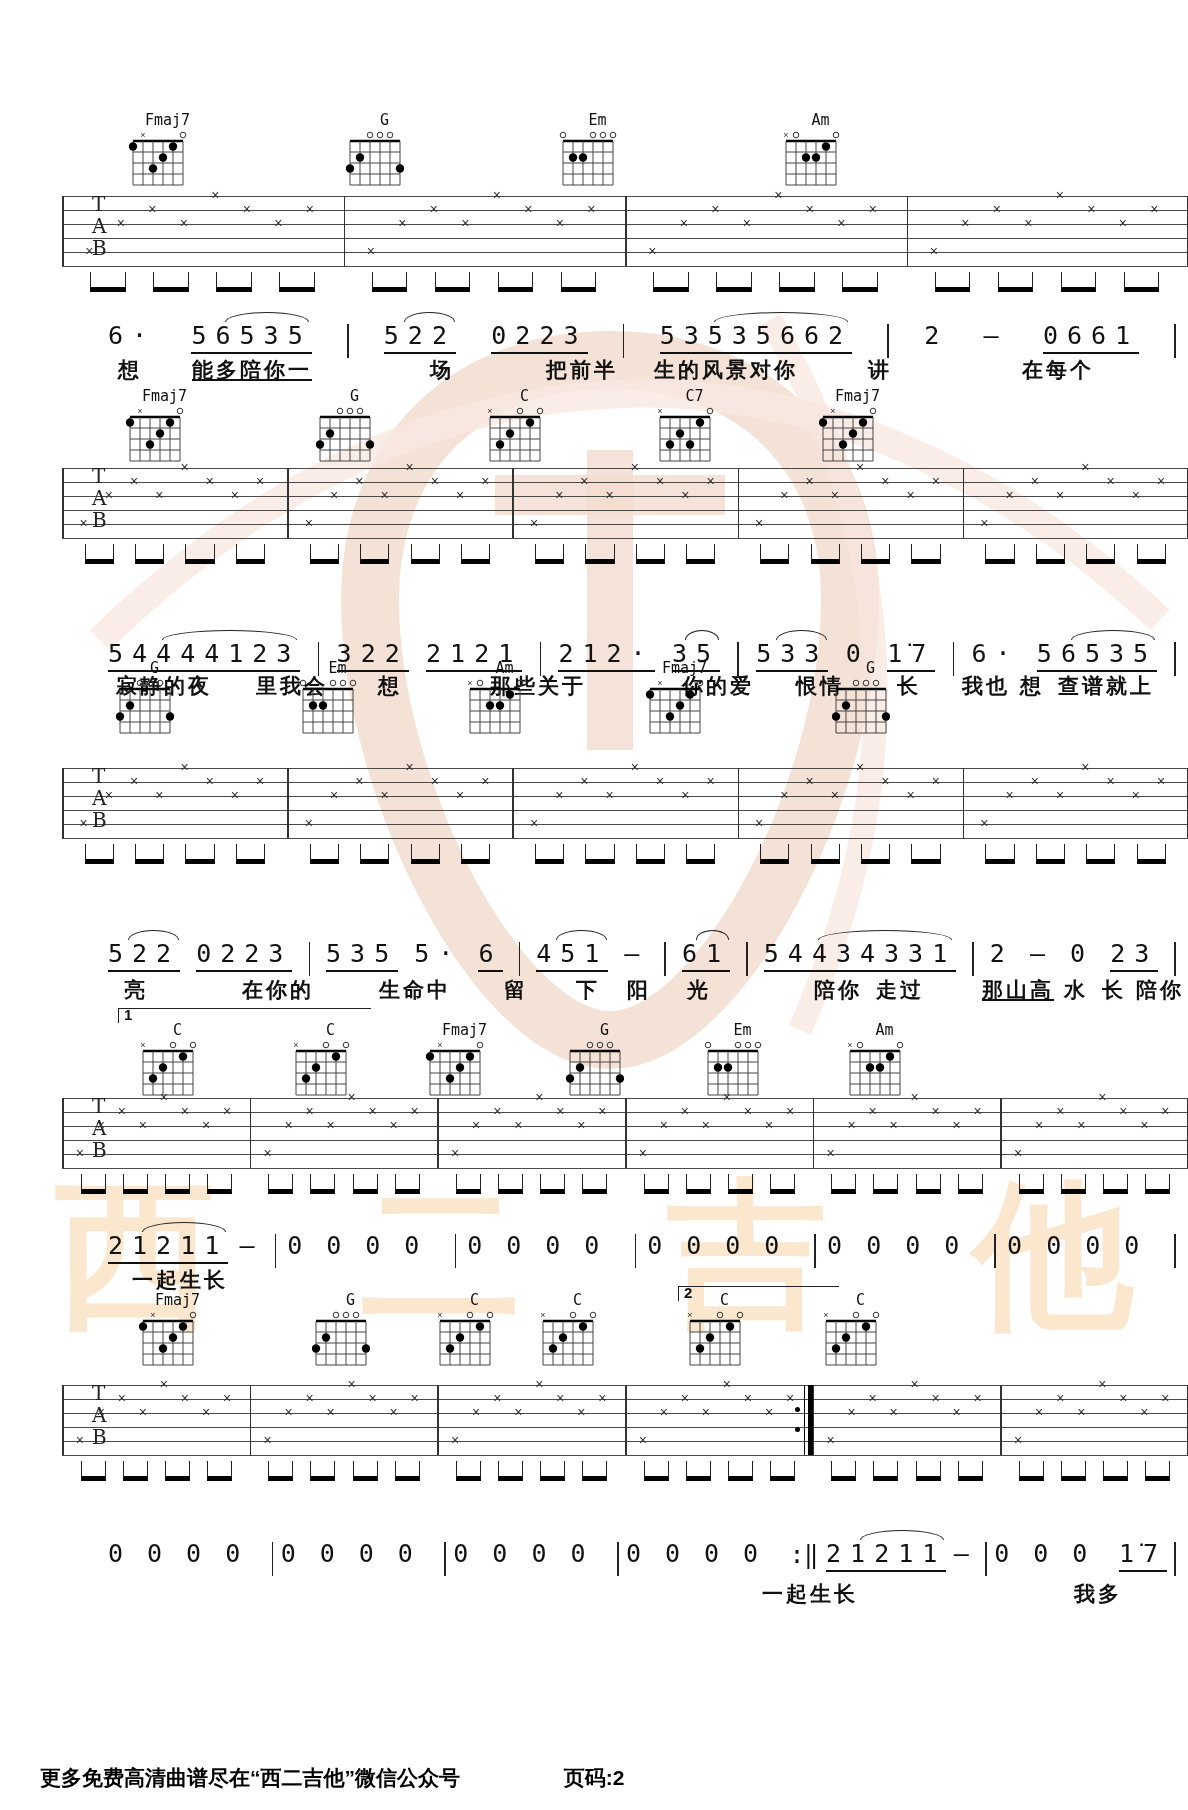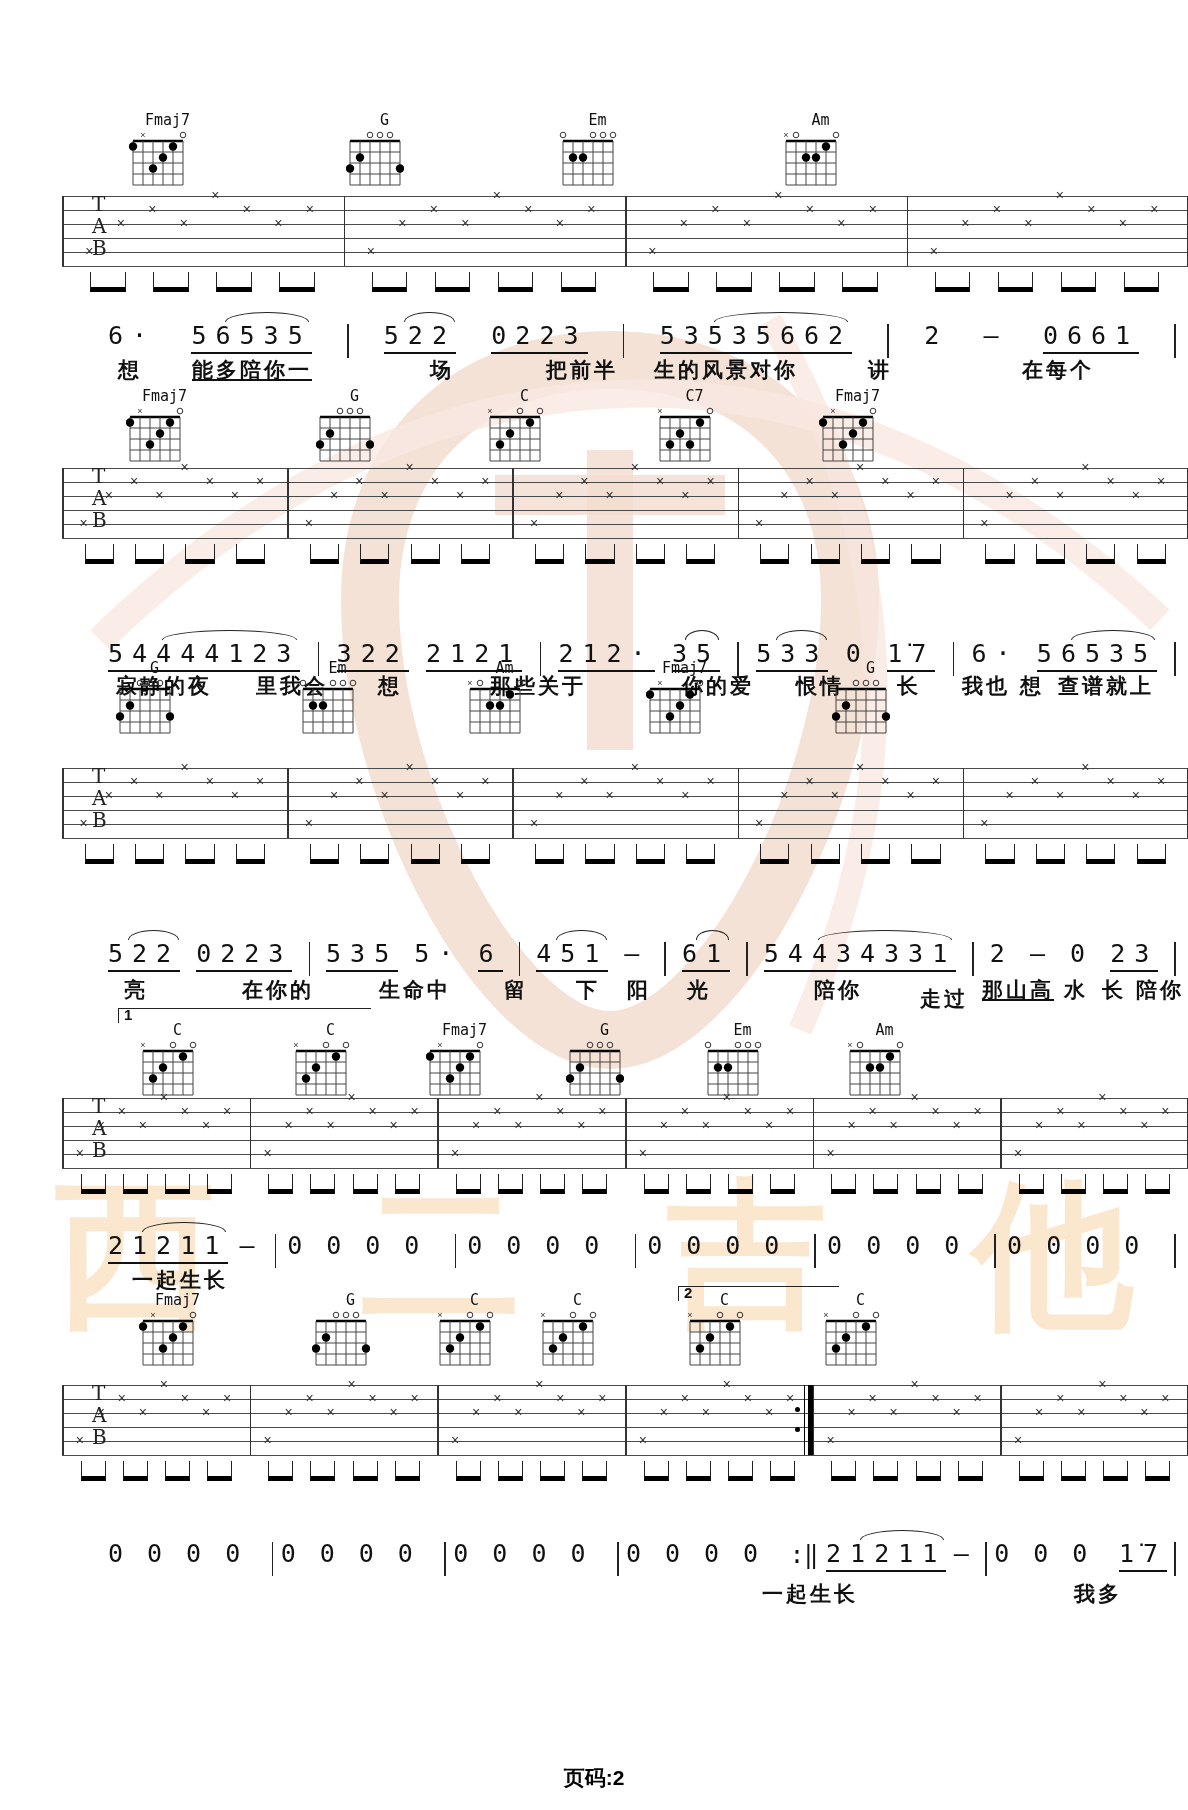--- a/index.html
+++ b/index.html
@@ -612,21 +612,21 @@
       </div>
       <div class="lyr" style="top: 976px;">
         <span style="left: 124px;">亮</span>
         <span style="left: 242px;">在你的</span>
         <span style="left: 379px;">生命中</span>
         <span style="left: 504px;">留</span>
         <span style="left: 576px;">下</span>
         <span style="left: 627px;">阳</span>
         <span style="left: 687px;">光</span>
         <span style="left: 814px;">陪你</span>
-        <span style="left: 920px; margin-top: 9px;">走过</span>
+        <span style="left: 876px;">走过</span>
         <span style="left: 982px; text-decoration: underline;">那山高</span>
         <span style="left: 1064px;">水</span>
         <span style="left: 1102px;">长</span>
         <span style="left: 1136px;">陪你</span>
       </div>
       <div class="chord" style="left: 136px; top: 1022px;"><div class="nm">C</div><svg width="58" height="62" viewBox="0 0 58 62">
           <line x1="4" y1="12" x2="54" y2="12" stroke="#000" stroke-width="2.4"></line>
           <line x1="4" y1="23" x2="54" y2="23" stroke="#444" stroke-width="1"></line>
           <line x1="4" y1="34" x2="54" y2="34" stroke="#444" stroke-width="1"></line>
           <line x1="4" y1="45" x2="54" y2="45" stroke="#444" stroke-width="1"></line>
@@ -1067,15 +1067,16 @@
       </div>
       <div class="volta" style="left: 118px; top: 1008px; width: 252px;">
         <span>1</span>
       </div>
       <div class="volta" style="left: 678px; top: 1286px; width: 160px;">
         <span>2</span>
       </div>
     </div>
 
   <div class="footer">
+    <span class="f-left">更多免费高清曲谱尽在“西二吉他”微信公众号</span>
     <span class="f-center">页码:2</span>
   </div>
 </div>
 
 </body></html>

